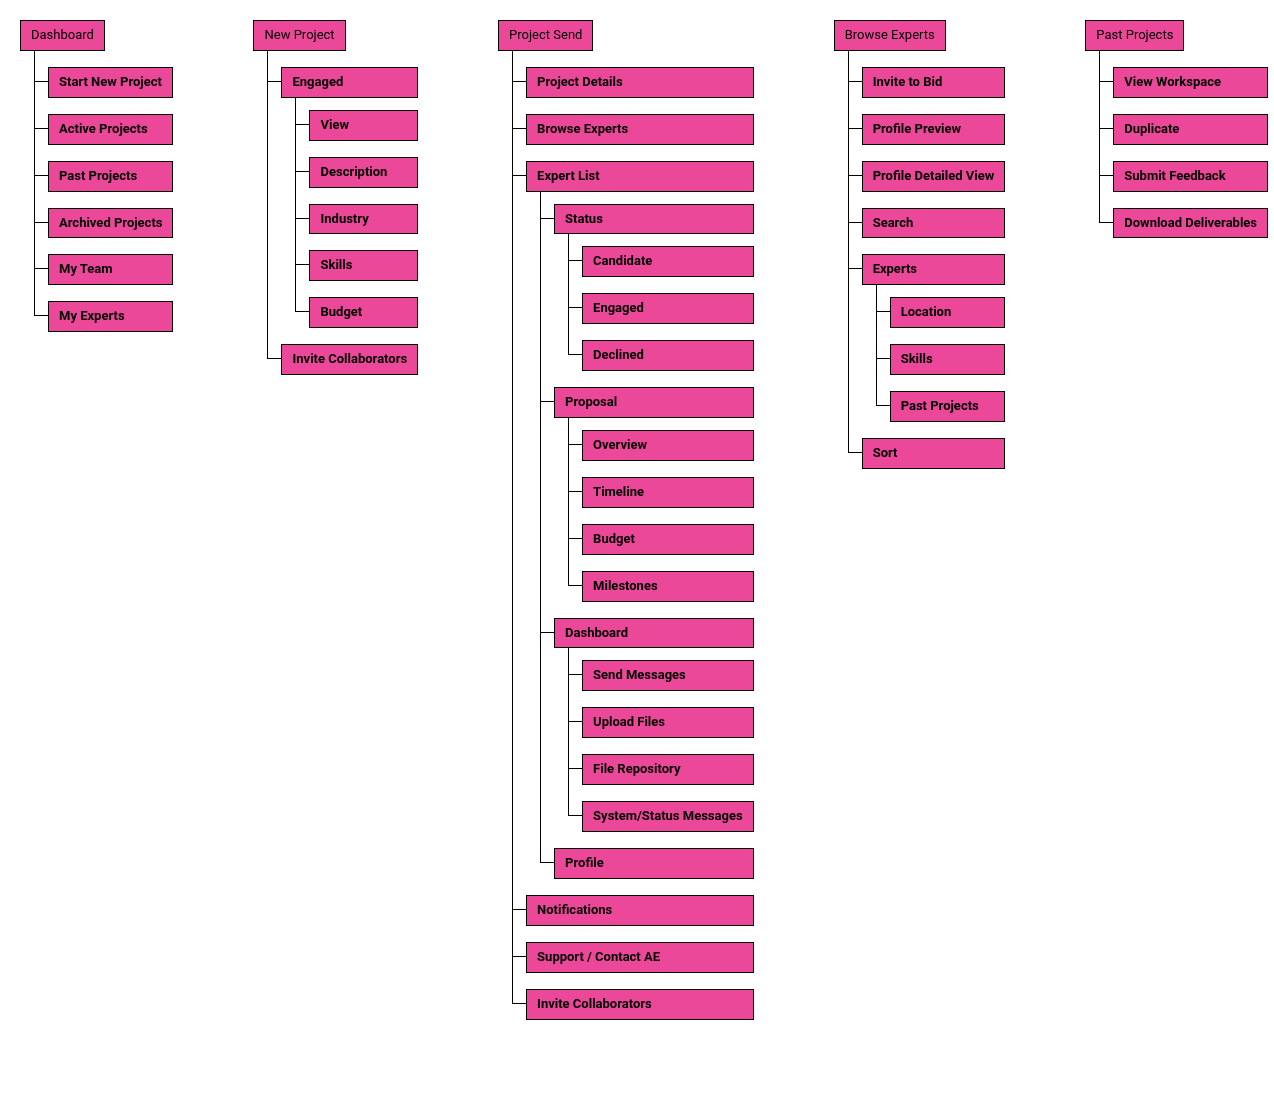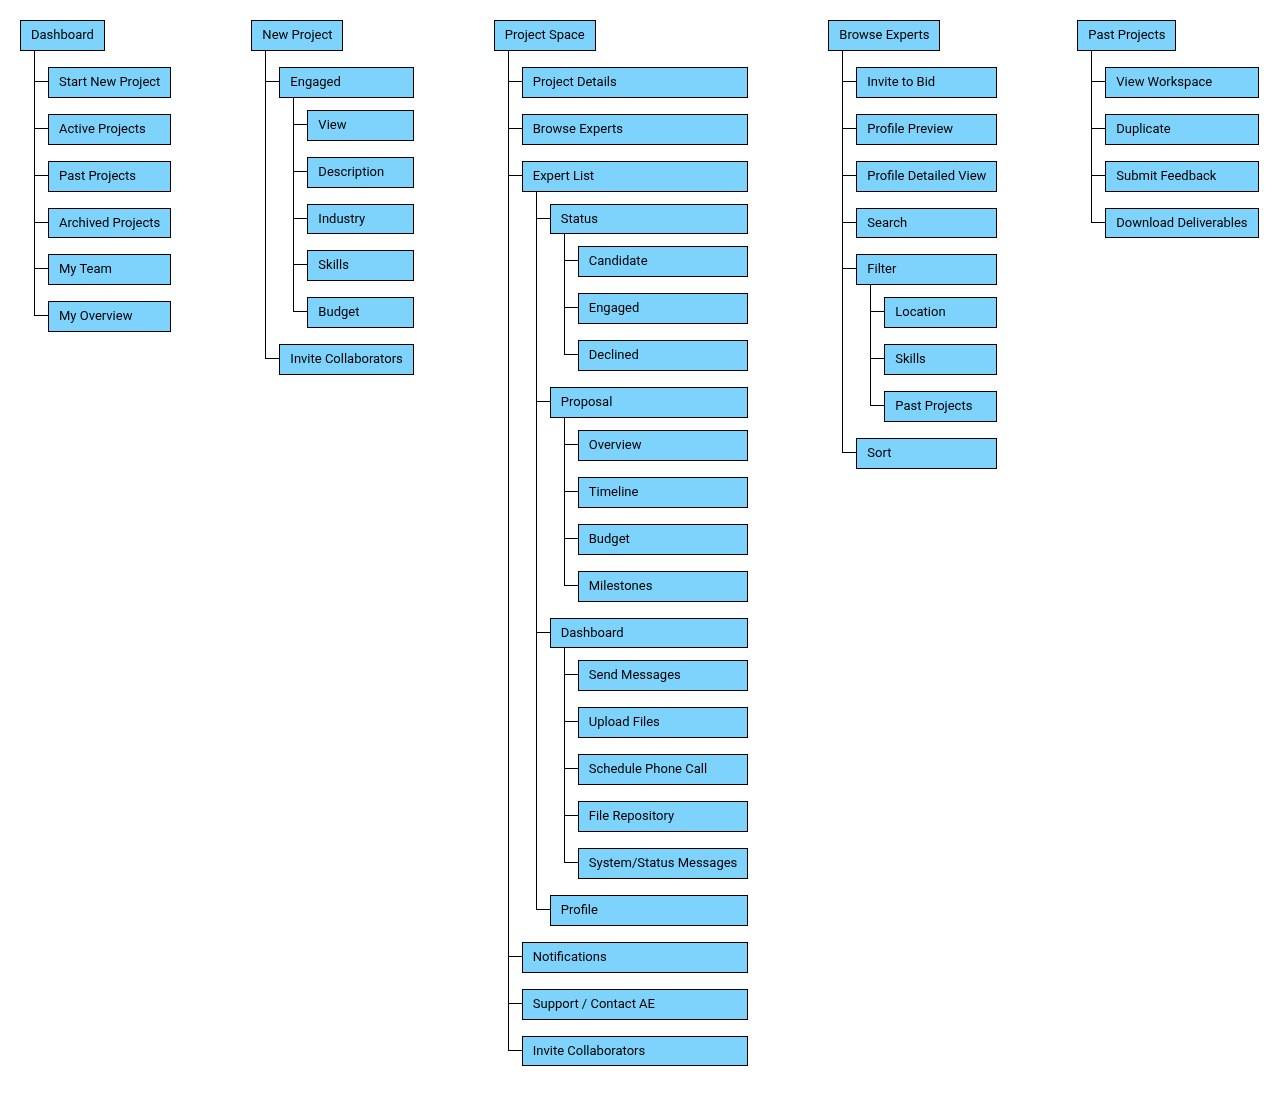--- a/index.html
+++ b/index.html
@@ -24,37 +24,38 @@
   }
   .col {
     display: flex;
     flex-direction: column;
     align-items: flex-start;
   }
   .node {
     border: 1px solid #000;
     padding: 6px 10px;
     white-space: nowrap;
-    background: #7dd3fc;
+    background: #ec4899;
     line-height: 1.3;
   }
   .root {
     border-width: 1.5px;
   }
   ul.tree, ul.tree ul {
     list-style: none;
     margin: 0;
     padding: 0;
   }
   
   ul.tree {
     margin-top: 8px;
     margin-left: 0;
     padding-left: 28px;
     position: relative;
+    font-weight: bold;
   }
   ul.tree::before {
     content: "";
     position: absolute;
     left: 14px;
     top: -8px; 
     bottom: 0;
     width: 0;
     border-left: 1px solid #000;
   }
@@ -141,21 +142,21 @@
       <li>
           <div class="node">Past Projects</div>
         </li>
       <li>
           <div class="node">Archived Projects</div>
         </li>
       <li>
           <div class="node">My Team</div>
         </li>
       <li>
-          <div class="node">My Overview</div>
+          <div class="node">My Experts</div>
         </li>
     </ul>
   </div>
 
   <div class="col">
     <div class="node root">New Project</div>
     <ul class="tree">
       <li class="has-children">
         <div class="node">Engaged</div>
         <ul>
@@ -176,21 +177,21 @@
             </li>
         </ul>
       </li>
       <li>
           <div class="node">Invite Collaborators</div>
         </li>
     </ul>
   </div>
 
   <div class="col">
-    <div class="node root">Project Space</div>
+    <div class="node root">Project Send</div>
     <ul class="tree">
       <li>
           <div class="node">Project Details</div>
         </li>
       <li>
           <div class="node">Browse Experts</div>
         </li>
       <li class="has-children">
         <div class="node">Expert List</div>
         <ul>
@@ -228,23 +229,20 @@
           <li class="has-children">
             <div class="node">Dashboard</div>
             <ul>
               <li>
                   <div class="node">Send Messages</div>
                 </li>
               <li>
                   <div class="node">Upload Files</div>
                 </li>
               <li>
-                  <div class="node">Schedule Phone Call</div>
-                </li>
-              <li>
                   <div class="node">File Repository</div>
                 </li>
               <li>
                   <div class="node">System/Status Messages</div>
                 </li>
             </ul>
           </li>
           <li>
               <div class="node">Profile</div>
             </li>
@@ -271,21 +269,21 @@
       <li>
           <div class="node">Profile Preview</div>
         </li>
       <li>
           <div class="node">Profile Detailed View</div>
         </li>
       <li>
           <div class="node">Search</div>
         </li>
       <li class="has-children">
-        <div class="node">Filter</div>
+        <div class="node">Experts</div>
         <ul>
           <li>
               <div class="node">Location</div>
             </li>
           <li>
               <div class="node">Skills</div>
             </li>
           <li>
               <div class="node">Past Projects</div>
             </li>

